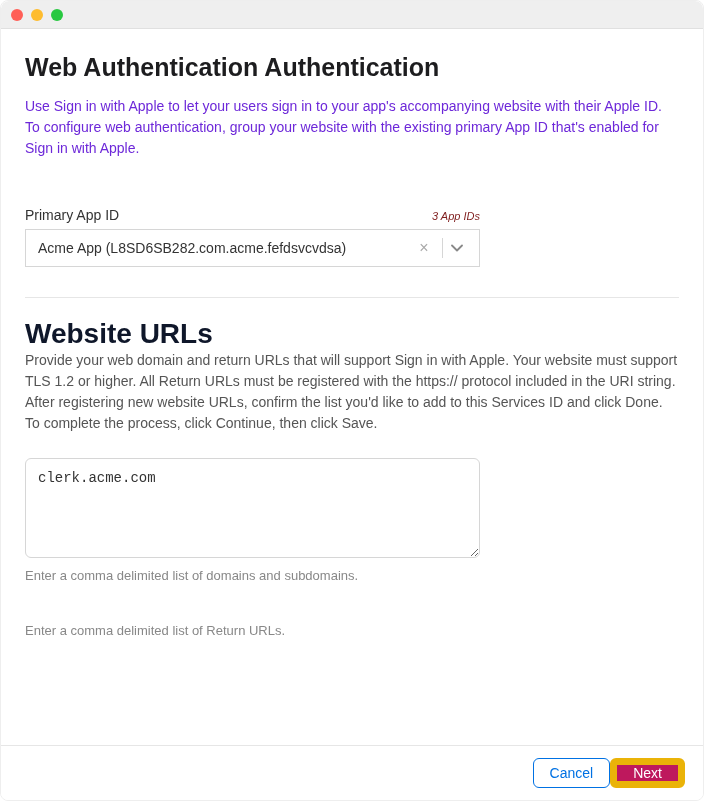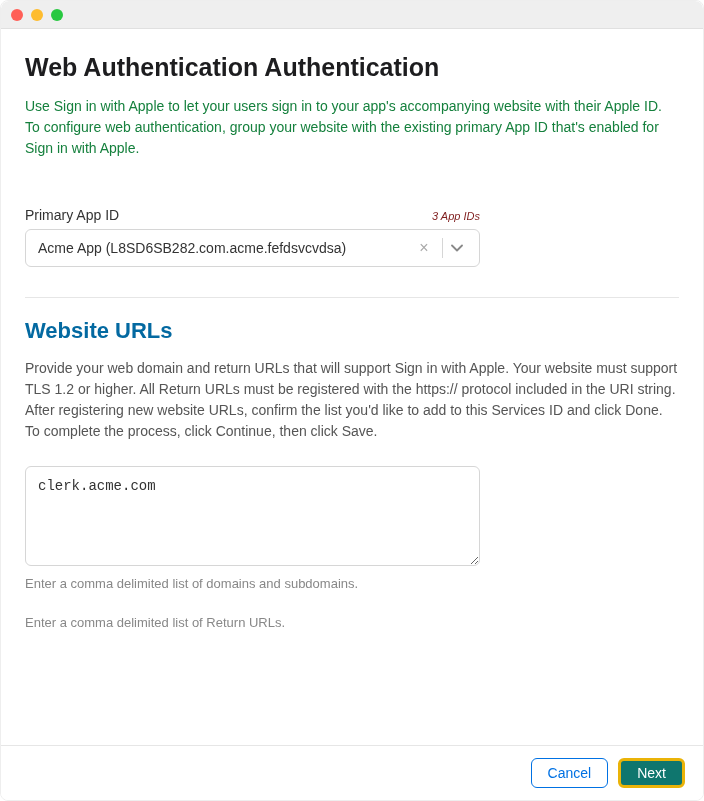--- a/index.html
+++ b/index.html
@@ -36,21 +36,21 @@
       padding: 24px;
     }
     .page-title {
       font-size: 25px;
       font-weight: 700;
       color: #1d1d1f;
       margin-bottom: 14px;
     }
     .description {
       font-size: 14px;
-      color: #15803d;
+      color: #6d28d9;
       line-height: 1.5;
       margin-bottom: 24px;
     }
     .field-row {
       margin-bottom: 12px;
     }
     .label-line {
       display: flex;
       justify-content: space-between;
       align-items: baseline;
@@ -65,21 +65,21 @@
     }
     .field-counter {
       font-size: 11px;
       color: #7f1d1d;
       font-style: italic;
     }
     .select-wrap {
       width: 455px;
       height: 38px;
       border: 1px solid #d6d6d6;
-      border-radius: 6px;
+      border-radius: 0;
       display: flex;
       align-items: center;
       padding: 0 8px 0 12px;
       background: #fff;
     }
     .select-value {
       flex: 1;
       font-size: 14px;
       color: #333;
     }
@@ -101,24 +101,23 @@
       text-align: center;
       color: #888;
       cursor: pointer;
     }
     .section-divider {
       border: none;
       border-top: 1px solid #e6e6e6;
       margin: 30px 0 20px 0;
     }
     .section-title {
-      font-size: 22px;
+      font-size: 28px;
       font-weight: 700;
-      color: #0369a1;
-      margin-bottom: 14px;
+      color: #0f172a;
     }
     .section-desc {
       font-size: 14px;
       color: #555;
       line-height: 1.5;
       margin-bottom: 24px;
     }
     .textarea-label {
       font-size: 14px;
       color: #333;
@@ -134,52 +133,51 @@
       font-size: 14px;
       font-family: Liberation Mono, monospace;
       color: #333;
       resize: both;
       line-height: 1.4;
     }
     .help-text {
       font-size: 13px;
       color: #888;
       margin-top: 6px;
-      margin-bottom: 24px;
+      margin-bottom: 40px;
     }
     .footer {
       position: absolute;
       bottom: 0;
       left: 0;
       right: 0;
       height: 55px;
       border-top: 1px solid #e6e6e6;
       display: flex;
       justify-content: flex-end;
       align-items: center;
       padding: 0 18px;
-      gap: 10px;
       background: #fff;
     }
     .btn {
       height: 30px;
       padding: 0 16px;
       border-radius: 6px;
       font-size: 14px;
       cursor: pointer;
       font-family: inherit;
     }
     .btn-secondary {
       background: #fff;
       border: 1px solid #0071e3;
       color: #0071e3;
     }
     .btn-primary {
-      background: #0f766e;
-      border: 3px solid #eab308;
+      background: #be185d;
+      border: 7px solid #eab308;
       color: #fff;
     }
     .chevron-svg { display: block; }
   </style>
 </head>
 <body>
 
 <div class="titlebar">
   <div class="traffic-light tl-red"></div>
   <div class="traffic-light tl-yellow"></div>

